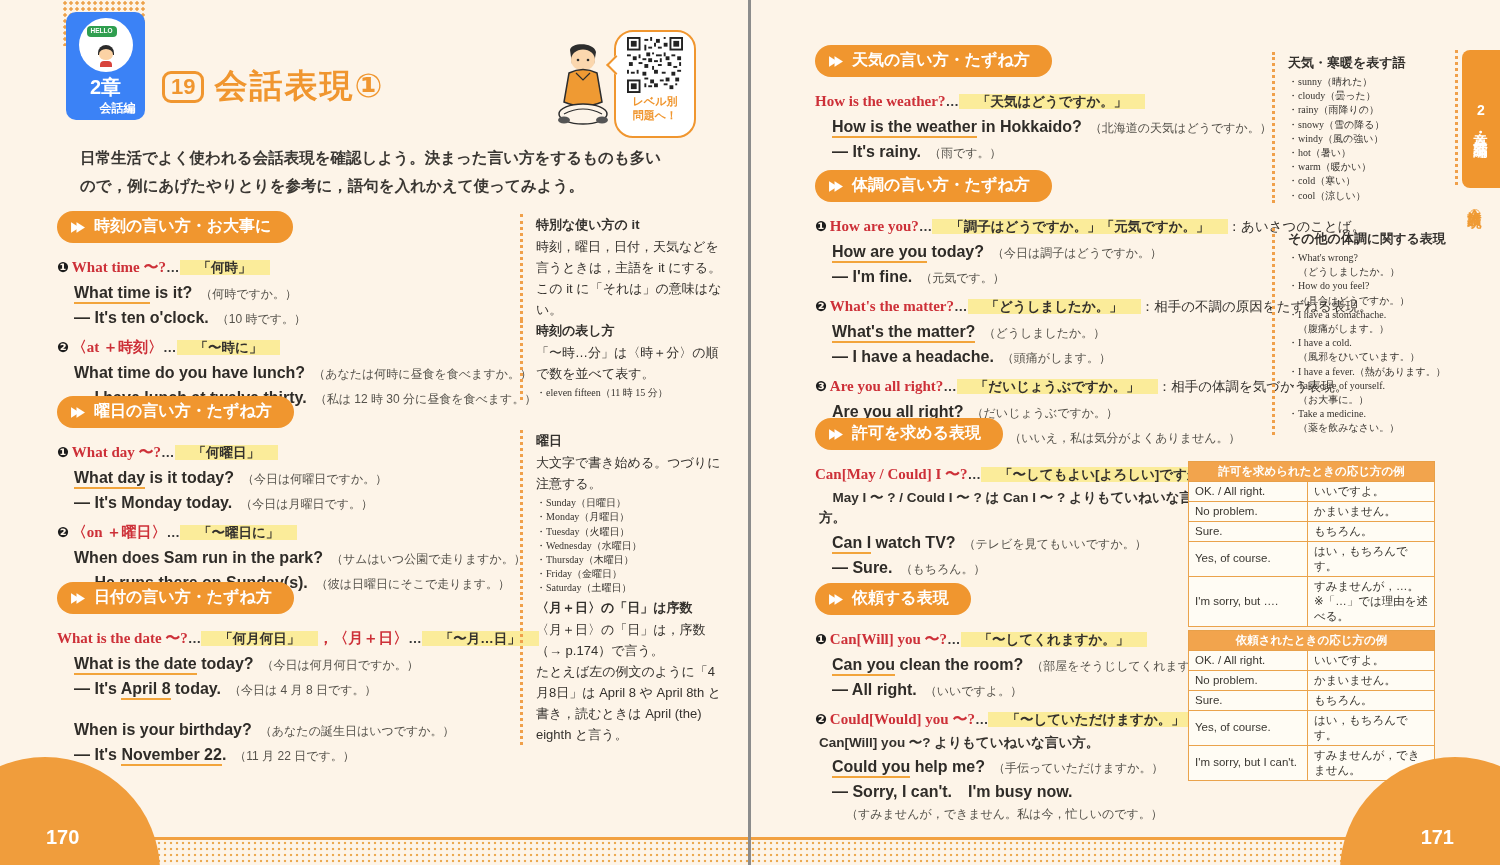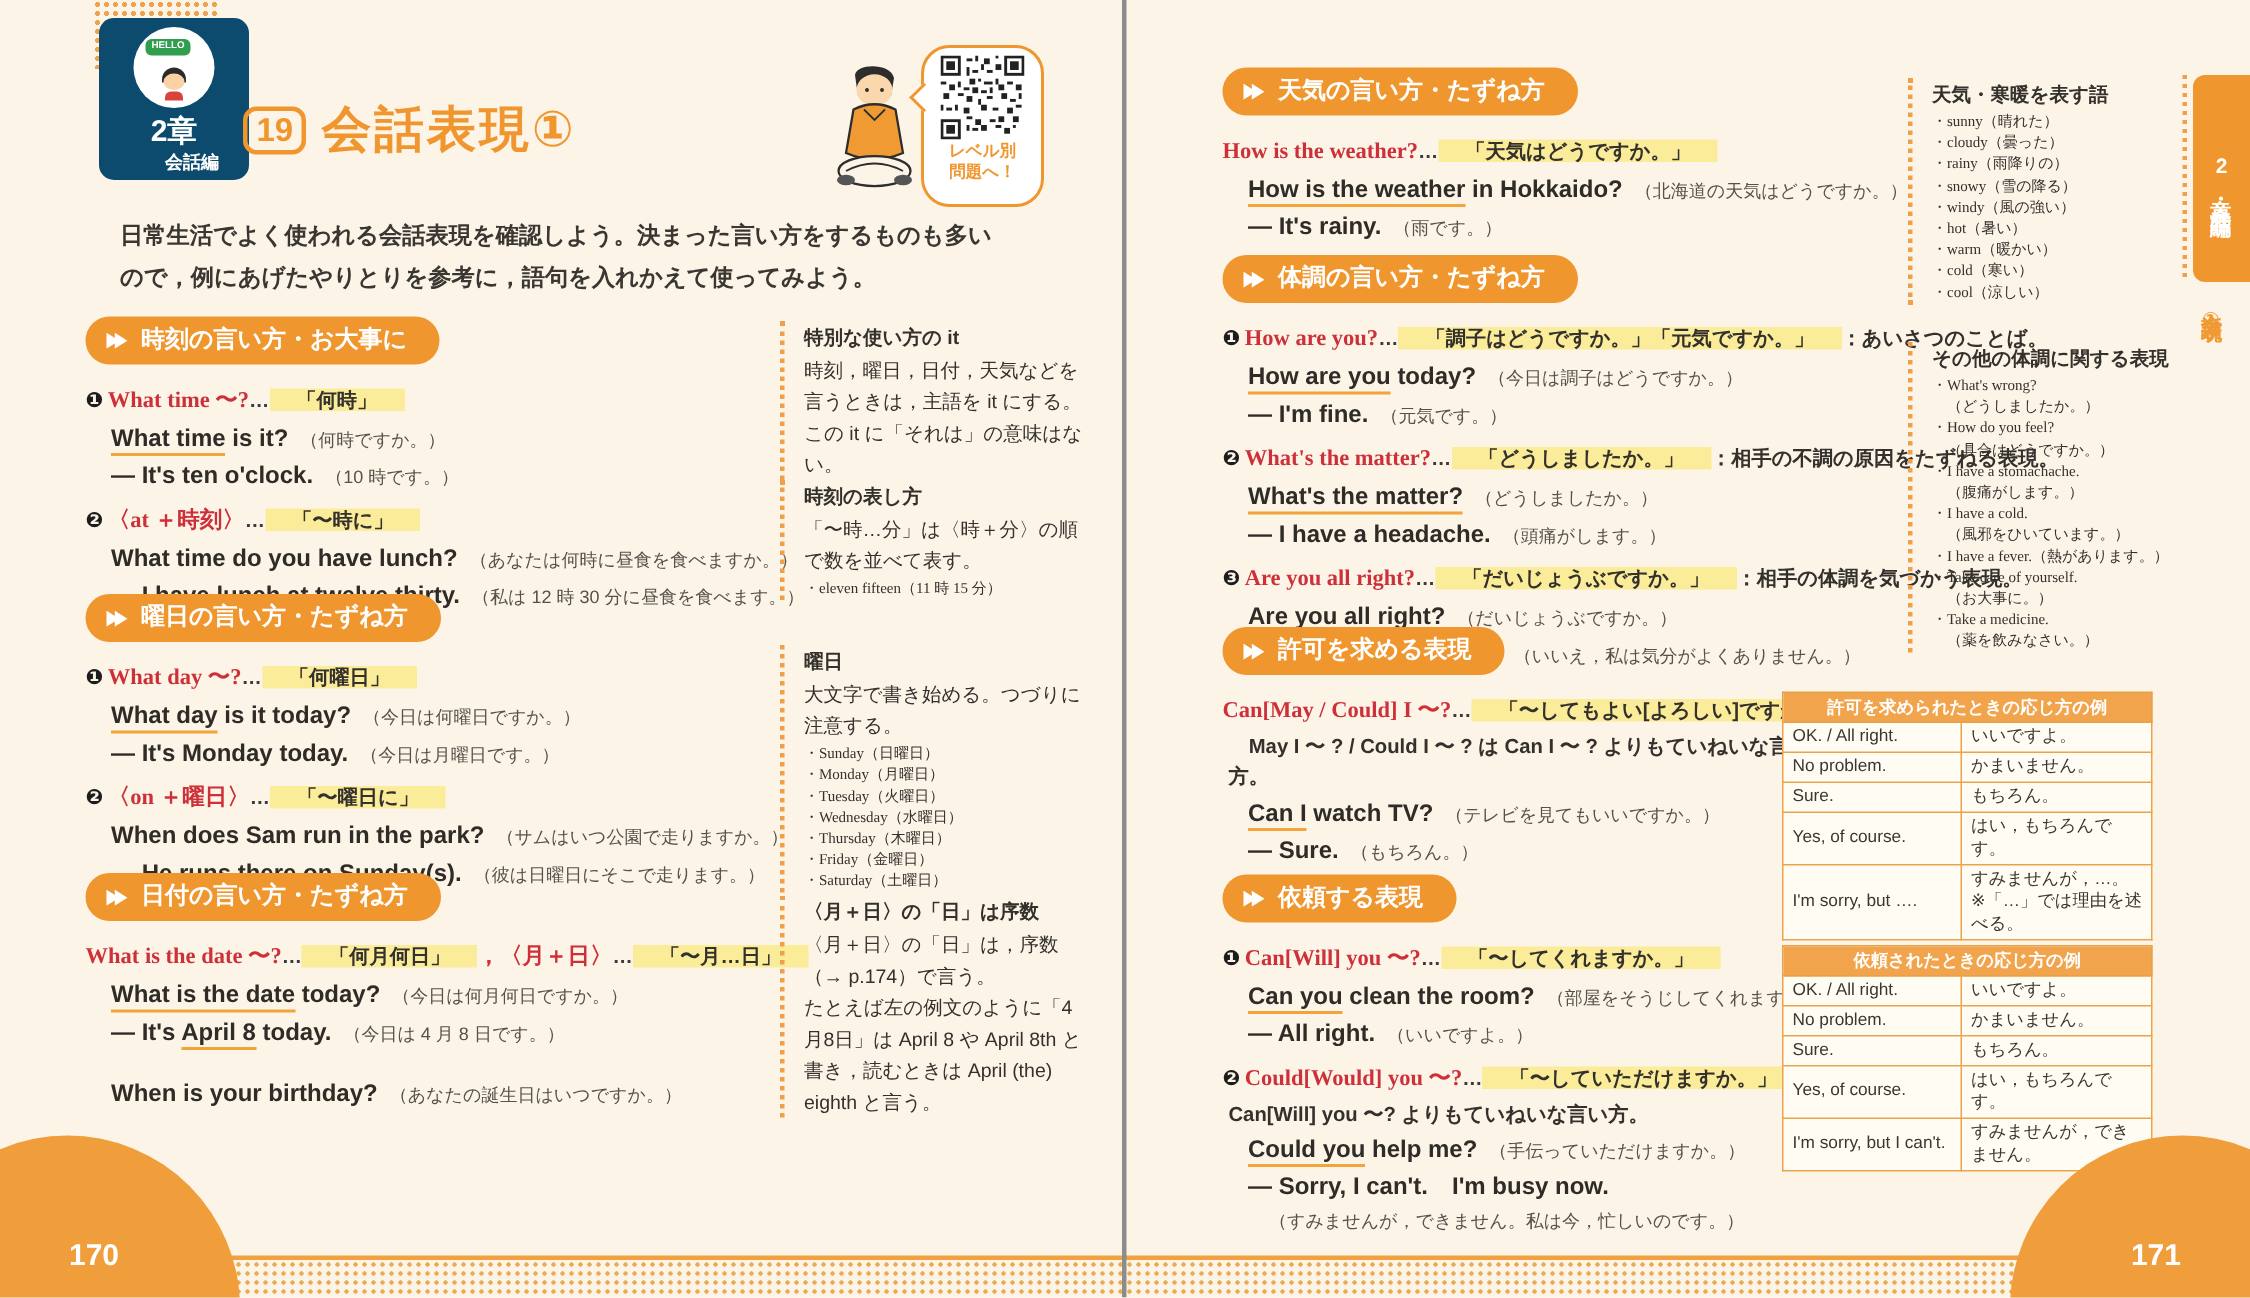--- a/index.html
+++ b/index.html
@@ -11,21 +11,21 @@
   .band{position:absolute;left:0;right:0;bottom:0;height:25px;border-top:3px solid #f2a141;
         background-color:#fdf4e8;background-image:radial-gradient(#ecaa52 1.3px,transparent 1.6px);background-size:6px 6px;}
   .pgc{position:absolute;width:230px;height:230px;border-radius:50%;background:#f09d3c;}
   .pgc.l{left:-70px;bottom:-122px;} .pgc.r{right:-70px;bottom:-122px;}
   .pgnum{position:absolute;bottom:16px;color:#fff;font-weight:800;font-size:20px;}
   .pgnum.l{left:46px;} .pgnum.r{right:46px;}
 
   
   .badge-dots{position:absolute;left:62px;top:0;width:84px;height:46px;
         background-image:radial-gradient(#eda24b 1.5px,transparent 1.8px);background-size:6px 6px;}
-  .chapter-badge{position:absolute;left:66px;top:12px;width:100px;height:108px;background:#0c4a6e;border-radius:10px;text-align:center;}
+  .chapter-badge{position:absolute;left:66px;top:12px;width:79px;height:108px;background:#3b82f6;border-radius:10px;text-align:center;}
   .badge-circle{position:absolute;left:50%;transform:translateX(-50%);top:6px;width:54px;height:54px;background:#fff;border-radius:50%;}
   .hello{position:absolute;top:8px;left:8px;background:#2f9e4f;color:#fff;font-size:6.5px;font-weight:700;padding:2px 4px;border-radius:4px;line-height:1;}
   .face{position:absolute;bottom:5px;left:50%;transform:translateX(-50%);width:20px;height:22px;}
   .face .hair{position:absolute;top:0;left:2px;width:16px;height:10px;background:#2b2b2b;border-radius:8px 8px 0 0;}
   .face .skin{position:absolute;top:4px;left:3px;width:14px;height:11px;background:#fbd2a4;border-radius:50%;}
   .face .shirt{position:absolute;bottom:0;left:4px;width:12px;height:6px;background:#d8433c;border-radius:4px 4px 0 0;}
   .badge-chapter{position:absolute;top:62px;width:100%;color:#fff;font-size:20px;font-weight:800;}
   .badge-book{position:absolute;top:88px;width:100%;color:#fff;font-size:12px;font-weight:700;padding-left:12px;}
 
   
@@ -47,21 +47,21 @@
   #ls0{left:57px;top:211px;} #ls1{left:57px;top:396px;} #ls2{left:57px;top:582px;}
   #rs0{left:815px;top:45px;} #rs1{left:815px;top:170px;} #rs2{left:815px;top:418px;width:420px;} #rs3{left:815px;top:583px;width:460px;}
   .pill{display:inline-flex;align-items:center;gap:9px;background:#f0962f;color:#fff;border-radius:18px;padding:5px 22px 6px 14px;font-size:16px;font-weight:800;margin-bottom:9px;white-space:nowrap;}
   .ffi{font-size:11px;letter-spacing:-3px;padding-right:3px;transform:scaleY(1.25);}
   .item{margin-bottom:5px;}
   .head{font-size:13.5px;line-height:1.6;margin:3px 0 2px;color:#34312d;font-weight:700;white-space:nowrap;}
   .mk{color:#1c1c1c;margin-right:3px;font-size:14px;}
   .pat{color:#cd3038;font-family:"Liberation Serif","DejaVu Serif",serif;font-weight:700;font-size:15px;}
   .dots{color:#3a3a3a;}
   .hl{background:#fbec9a;padding:0 18px;}
-  .sfx{font-weight:700;}
+  .sfx{font-weight:400;}
   .item-note{font-size:13.5px;color:#34312d;font-weight:600;margin:1px 0 2px 4px;line-height:1.5;width:400px;white-space:normal;}
   .item-note.indent{text-indent:1em;}
   .item-note:empty{display:none;}
   .ex{margin-left:17px;}
   .ex + .ex{margin-top:17px;}
   .en-line{font-size:16px;font-weight:600;color:#2f2c28;line-height:1.5;margin:1px 0;white-space:nowrap;}
   .und{border-bottom:2.5px solid #f2a43b;padding-bottom:1px;}
   .ja{font-size:12px;font-weight:500;color:#55524b;margin-left:8px;}
   .a-ja2{font-size:12px;font-weight:500;color:#55524b;margin-left:14px;line-height:1.5;}
   .a-ja2:empty{display:none;}
@@ -251,20 +251,21 @@
         <span>日付の言い方・たずね方</span>
       </div>
     <div class="item">
       <div class="head"><span class="pat">What is the date 〜?</span><span class="dots">…</span><span class="hl">「何月何日」</span><span class="pat">，〈月＋日〉</span><span class="dots">…</span><span class="hl">「〜月…日」</span></div>
       <div class="ex">
         <div class="en-line"><span></span><span class="und">What is the date</span><span> today?</span><span class="ja">（今日は何月何日ですか。）</span></div>
         <div class="en-line"><span>— It's </span><span class="und">April 8</span><span> today.</span><span class="ja">（今日は 4 月 8 日です。）</span></div>
       </div>
       <div class="ex">
         <div class="en-line"><span>When is your birthday?</span><span class="und"></span><span></span><span class="ja">（あなたの誕生日はいつですか。）</span></div>
+        <div class="en-line"><span>— It's </span><span class="und">November 22</span><span>.</span><span class="ja">（11 月 22 日です。）</span></div>
       </div>
     </div>
   </div>
 
   <div class="noteblk" id="ln0">
     <div class="ttl">特別な使い方の it</div>
     <div class="bdy">時刻，曜日，日付，天気などを言うときは，主語を it にする。この it に「それは」の意味はない。</div>
   </div>
   <div class="noteblk" id="ln1">
     <div class="ttl">時刻の表し方</div>

